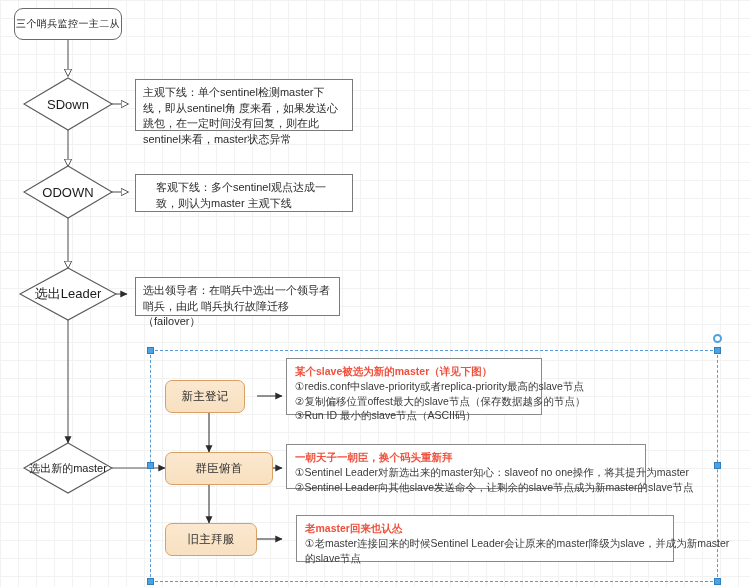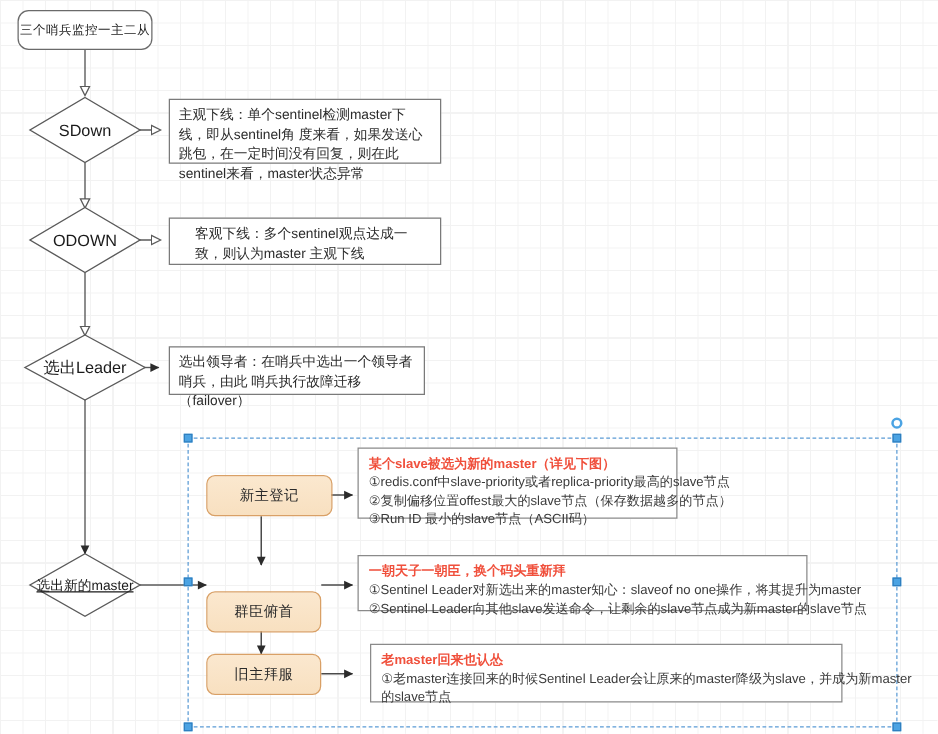--- a/index.html
+++ b/index.html
@@ -214,21 +214,21 @@
 
   <div class="diamond-wrap" style="left:24px; top:166px; width:88px; height:52px;">
     <div class="diamond-label">ODOWN</div>
   </div>
 
   <div class="diamond-wrap" style="left:20px; top:268px; width:96px; height:52px;">
     <div class="diamond-label">选出Leader</div>
   </div>
 
   <div class="diamond-wrap" style="left:14px; top:443px; width:108px; height:50px;">
-    <div class="diamond-label" style="font-size:11px;text-decoration:underline;">选出新的master</div>
+    <div class="diamond-label" style="font-size:11px;">选出新的master</div>
   </div>
 
   <div class="note" style="left:135px; top:79px; width:218px; height:52px;">
     <span>主观下线：单个sentinel检测master下线，即从sentinel角</span>
     <span>度来看，如果发送心跳包，在一定时间没有回复，则在此</span>
     <span>sentinel来看，master状态异常</span>
   </div>
 
   <div class="note" style="left:135px; top:174px; width:218px; height:38px;padding-left:20px;">
     <span>客观下线：多个sentinel观点达成一致，则认为master</span>
@@ -243,32 +243,32 @@
   <div id="selection" style="left:150px; top:350px; width:568px; height:232px;">
     <div class="sel-handle" style="left:-4px; top:-4px;"></div>
     <div class="sel-handle" style="right:-4px; top:-4px;"></div>
     <div class="sel-handle" style="left:-4px; top:50%; margin-top:-4px;"></div>
     <div class="sel-handle" style="right:-4px; top:50%; margin-top:-4px;"></div>
     <div class="sel-handle" style="left:-4px; bottom:-4px;"></div>
     <div class="sel-handle" style="right:-4px; bottom:-4px;"></div>
     <div class="sel-rotate" style="right:-5px; top:-17px;"></div>
   </div>
 
-  <div class="tanbox" style="left:165px; top:380px; width:101px; height:33px;">
+  <div class="tanbox" style="left:165px; top:380px; width:80px; height:33px;">
     <span>新主登记</span>
   </div>
 
   <div class="rednote" style="left:286px; top:358px; width:256px; height:57px;">
     <span class="hl">某个slave被选为新的master（详见下图）</span>
     <span class="li">①redis.conf中slave-priority或者replica-priority最高的slave节点</span>
     <span class="li">②复制偏移位置offest最大的slave节点（保存数据越多的节点）</span>
     <span class="li">③Run ID 最小的slave节点（ASCII码）</span>
   </div>
 
-  <div class="tanbox" style="left:165px; top:452px; width:92px; height:33px;margin-top:21px;">
+  <div class="tanbox" style="left:165px; top:452px; width:108px; height:33px;">
     <span>群臣俯首</span>
   </div>
 
   <div class="rednote" style="left:286px; top:444px; width:360px; height:45px;">
     <span class="hl">一朝天子一朝臣，换个码头重新拜</span>
     <span class="li">①Sentinel Leader对新选出来的master知心：slaveof no one操作，将其提升为master</span>
     <span class="li">②Sentinel Leader向其他slave发送命令，让剩余的slave节点成为新master的slave节点</span>
   </div>
 
   <div class="tanbox" style="left:165px; top:523px; width:92px; height:33px;">

